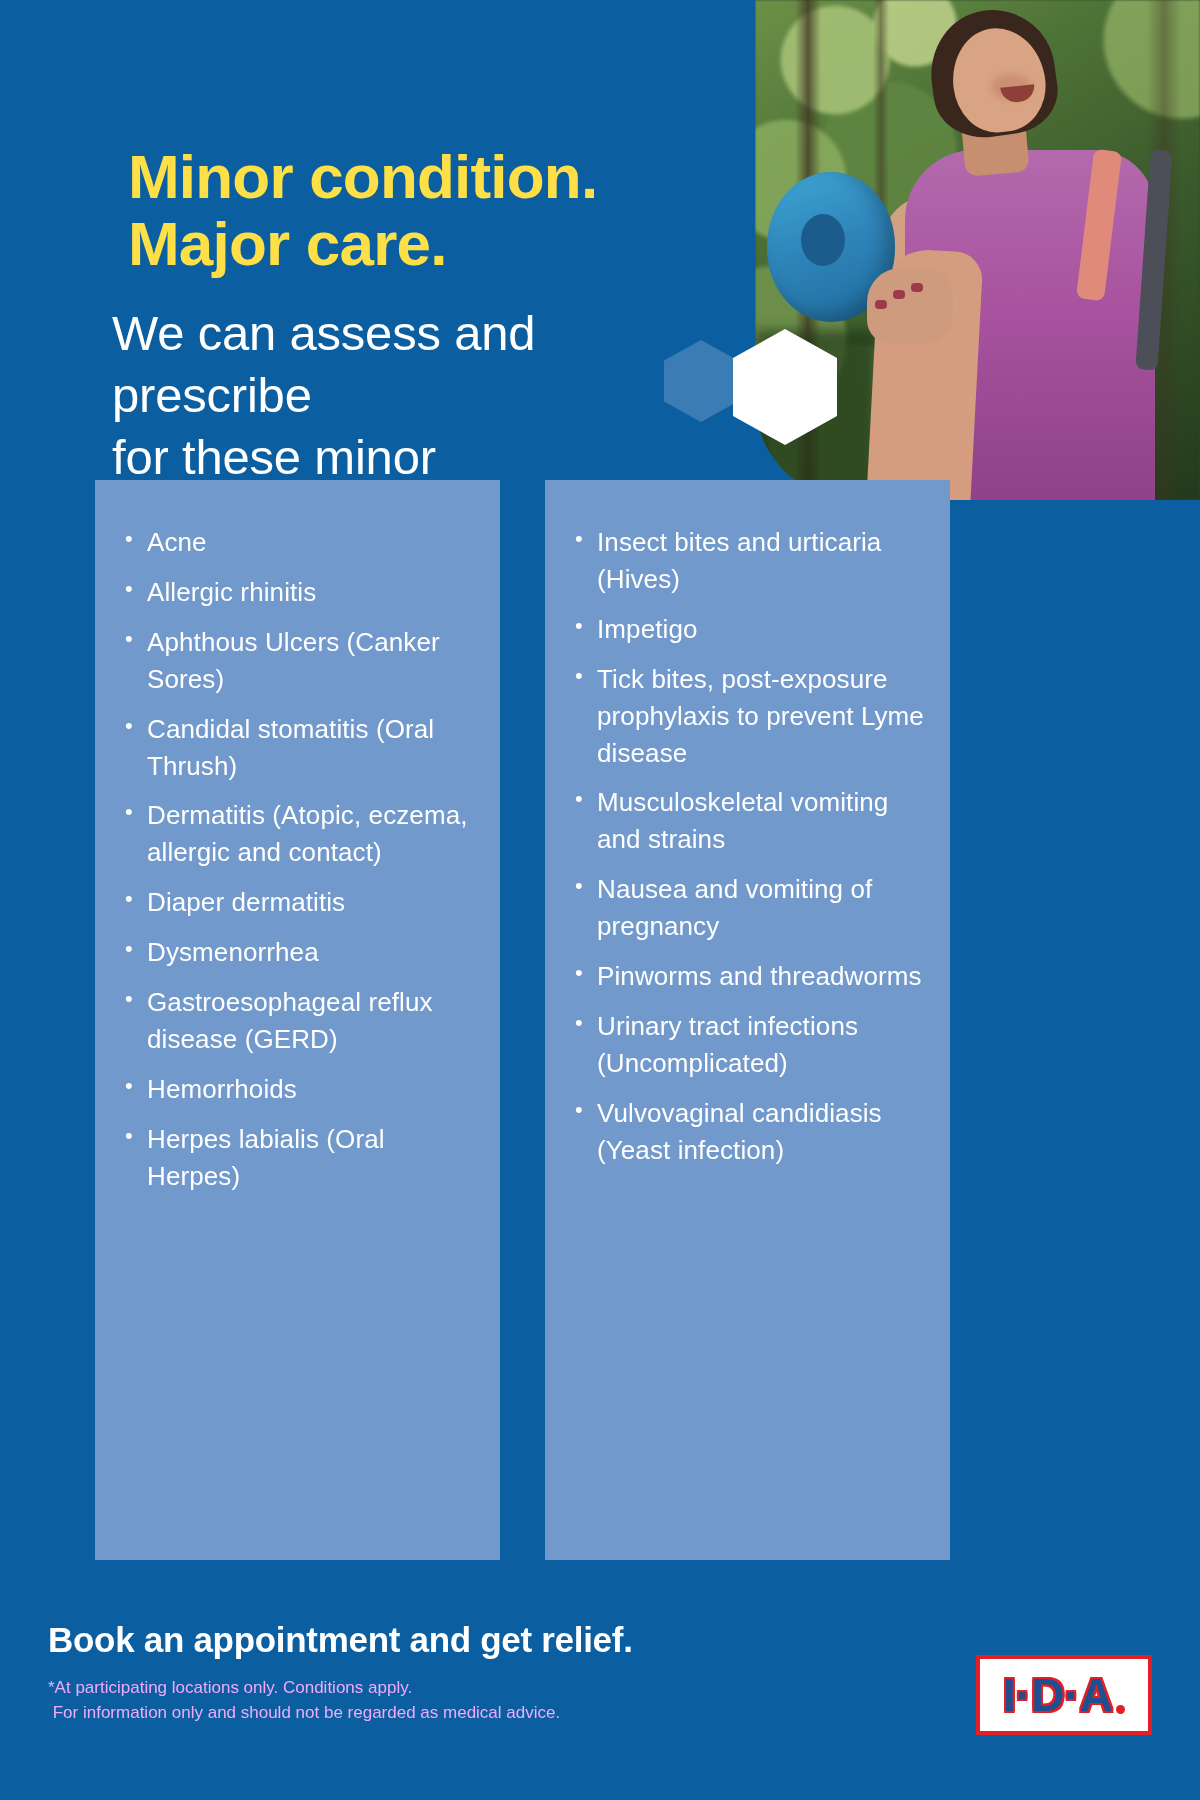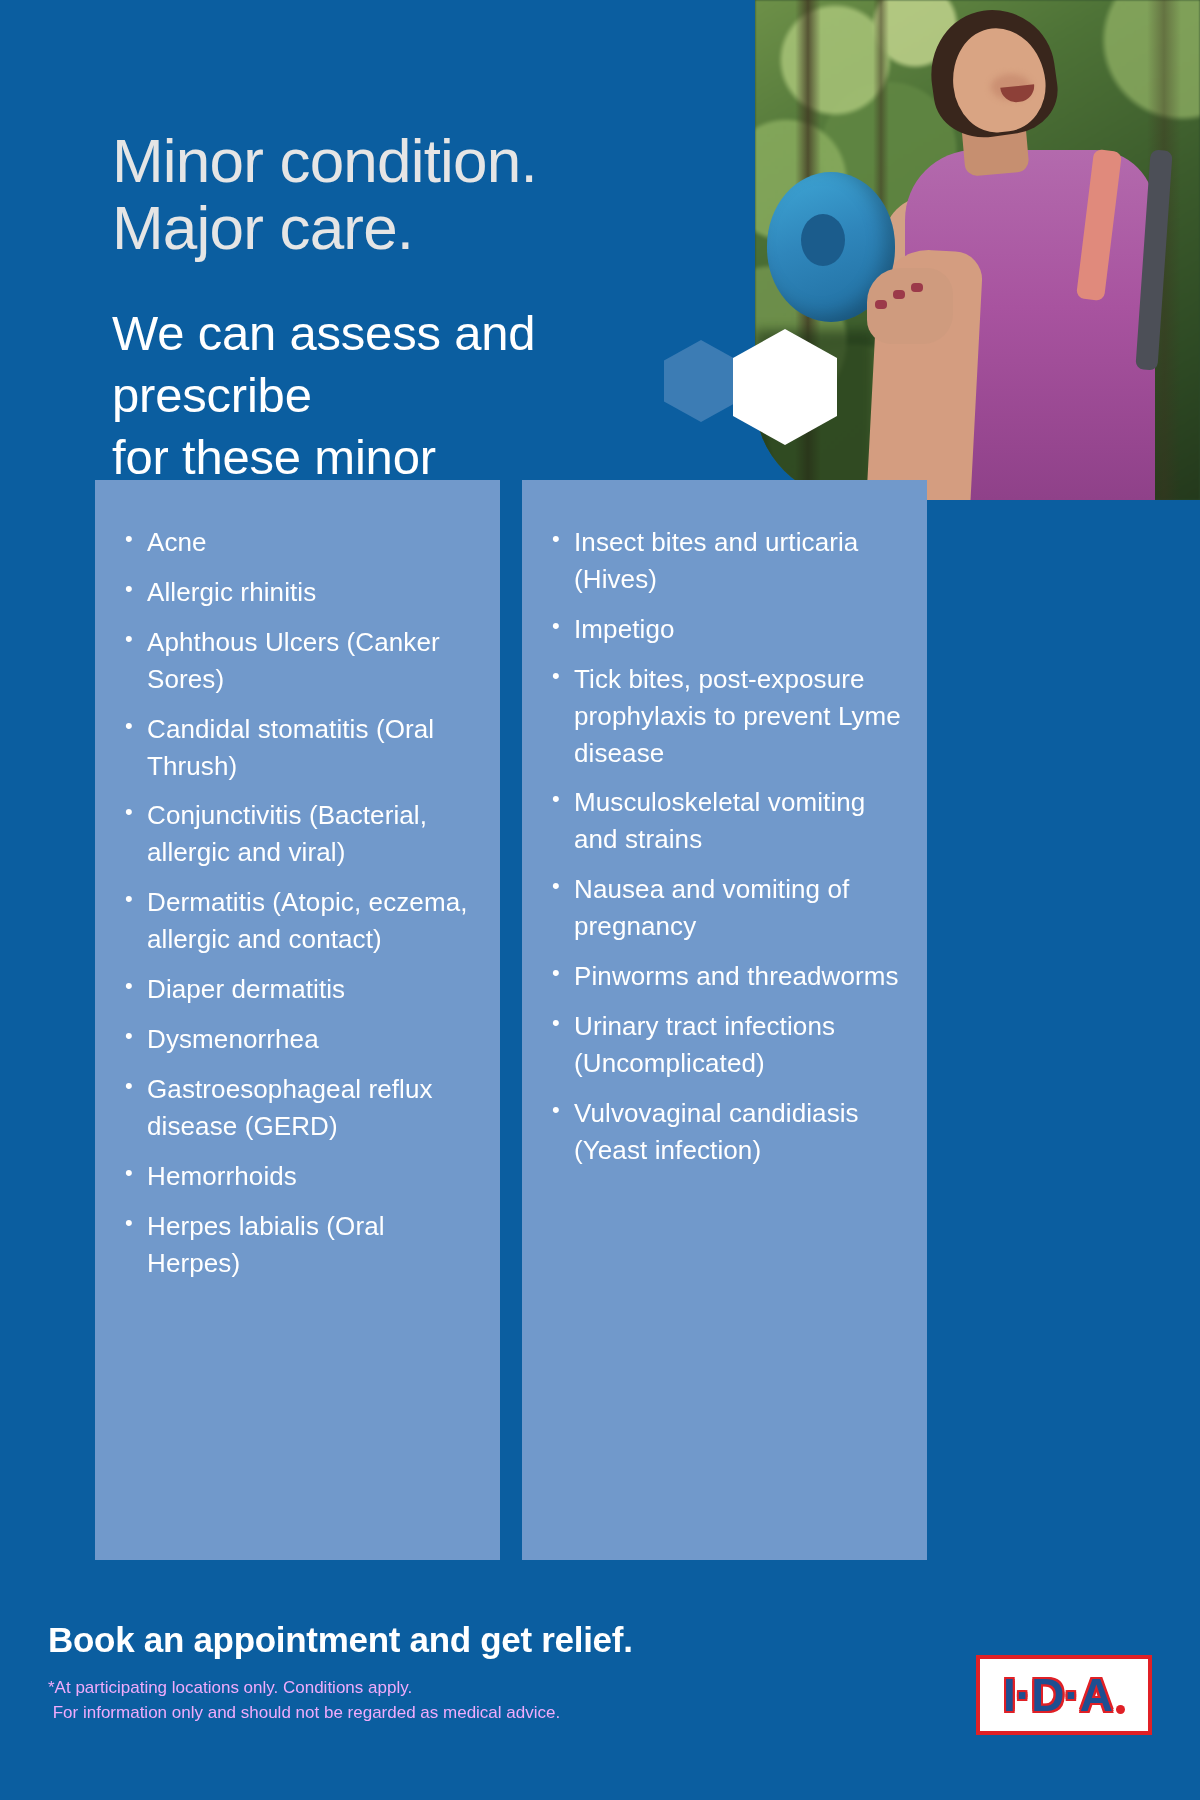--- a/index.html
+++ b/index.html
@@ -216,25 +216,25 @@
   }
 
   
   .headline {
     position: absolute;
     left: 112px;
     top: 128px;
     width: 600px;
   }
   .headline h1 {
-    margin: 0;
-    color: #e5e5e5;
+    margin: 16px;
+    color: #fde047;
     font-size: 62px;
     line-height: 1.08;
-    font-weight: 400;
+    font-weight: 700;
     letter-spacing: -0.8px;
   }
   .subhead {
     position: absolute;
     left: 112px;
     top: 302px;
     width: 580px;
     color: #ffffff;
     font-size: 49px;
     line-height: 1.27;
@@ -243,21 +243,21 @@
   }
 
   
   .panels {
     position: absolute;
     left: 95px;
     top: 480px;
     width: 1010px;
     height: 1080px;
     display: flex;
-    gap: 22px;
+    gap: 45px;
   }
   .panel {
     background: #7199cb;
     padding: 44px 26px 30px 26px;
     box-sizing: border-box;
   }
   .panel-left { width: 405px; }
   .panel-right { width: 405px; }
   .panel ul {
     margin: 0;
@@ -390,21 +390,20 @@
     <span>for these minor conditions*.</span>
   </div>
 
   <div class="panels">
     <div class="panel panel-left">
       <ul>
         <li>Acne</li>
         <li>Allergic rhinitis</li>
         <li>Aphthous Ulcers (Canker Sores)</li>
         <li>Candidal stomatitis (Oral Thrush)</li>
-        <li>Conjunctivitis (Bacterial, allergic and viral)</li>
         <li>Dermatitis (Atopic, eczema, allergic and contact)</li>
         <li>Diaper dermatitis</li>
         <li>Dysmenorrhea</li>
         <li>Gastroesophageal reflux disease (GERD)</li>
         <li>Hemorrhoids</li>
         <li>Herpes labialis (Oral Herpes)</li>
       </ul>
     </div>
 
     <div class="panel panel-right">

